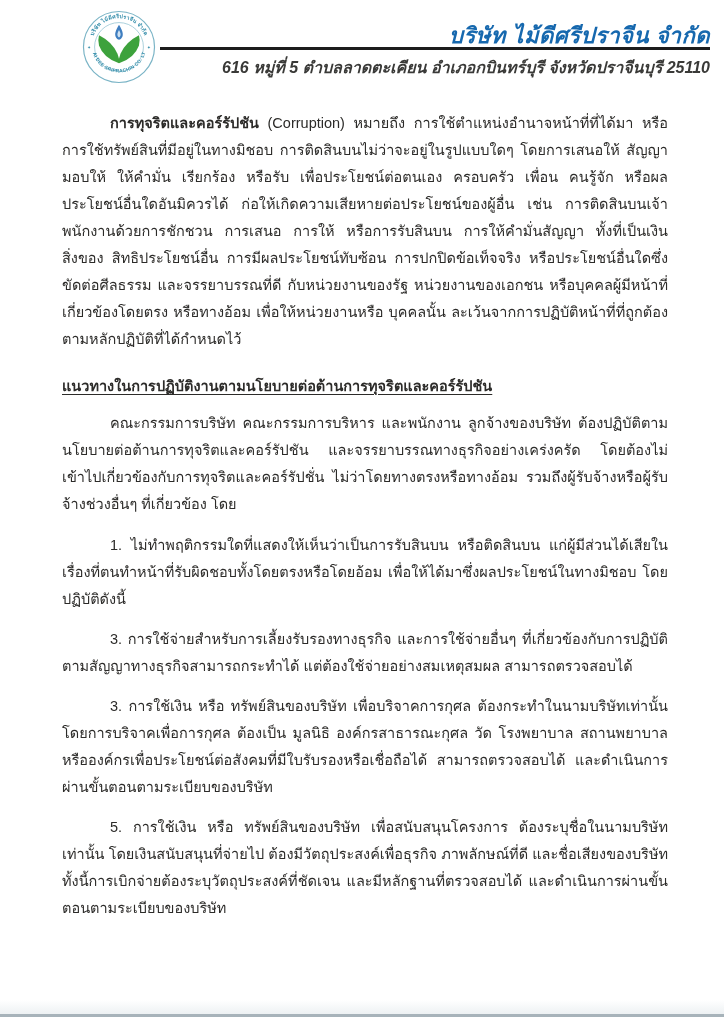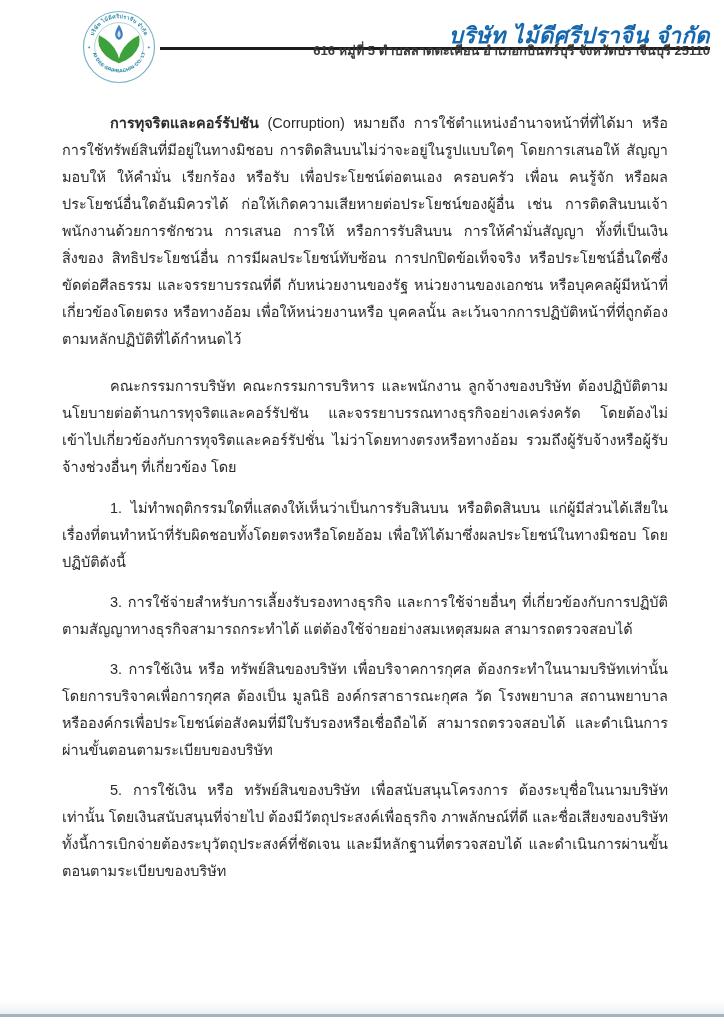--- a/index.html
+++ b/index.html
@@ -36,24 +36,25 @@
   .header-rule {
     position: absolute;
     top: 47px;
     left: 160px;
     right: 14px;
     height: 3px;
     background: #1c1c1c;
   }
   .company-address {
     position: absolute;
-    top: 40px;
+    top: 55px;
     right: 14px;
-    font-size: 13px;
+    font-size: 16px;
     font-weight: bold;
+    font-style: italic;
     color: #3a3a38;
     white-space: nowrap;
   }
 
   
   .content {
     position: absolute;
     left: 62px;
     right: 56px;
     top: 110px;
@@ -122,20 +123,21 @@
     <div class="company-name">บริษัท ไม้ดีศรีปราจีน จำกัด</div>
     <div class="header-rule"></div>
     <div class="company-address">616 หมู่ที่ 5 ตำบลลาดตะเคียน อำเภอกบินทร์บุรี จังหวัดปราจีนบุรี 25110</div>
   </div>
 
   <div class="content">
 
 
     <p class="para"><span class="lead-bold">การทุจริตและคอร์รัปชัน</span><span> (Corruption) หมายถึง การใช้ตำแหน่งอำนาจหน้าที่ที่ได้มา หรือการใช้ทรัพย์สินที่มีอยู่ในทางมิชอบ การติดสินบนไม่ว่าจะอยู่ในรูปแบบใดๆ โดยการเสนอให้ สัญญา มอบให้ ให้คำมั่น เรียกร้อง หรือรับ เพื่อประโยชน์ต่อตนเอง ครอบครัว เพื่อน คนรู้จัก หรือผลประโยชน์อื่นใดอันมิควรได้ ก่อให้เกิดความเสียหายต่อประโยชน์ของผู้อื่น เช่น การติดสินบนเจ้าพนักงานด้วยการชักชวน การเสนอ การให้ หรือการรับสินบน การให้คำมั่นสัญญา ทั้งที่เป็นเงิน สิ่งของ สิทธิประโยชน์อื่น การมีผลประโยชน์ทับซ้อน การปกปิดข้อเท็จจริง หรือประโยชน์อื่นใดซึ่งขัดต่อศีลธรรม และจรรยาบรรณที่ดี กับหน่วยงานของรัฐ หน่วยงานของเอกชน หรือบุคคลผู้มีหน้าที่เกี่ยวข้องโดยตรง หรือทางอ้อม เพื่อให้หน่วยงานหรือ บุคคลนั้น ละเว้นจากการปฏิบัติหน้าที่ที่ถูกต้องตามหลักปฏิบัติที่ได้กำหนดไว้</span></p>
 
+    <div class="sec-heading">แนวทางในการปฏิบัติงานตามนโยบายต่อต้านการทุจริตและคอร์รัปชัน</div>
 
     <p class="para tight">คณะกรรมการบริษัท คณะกรรมการบริหาร และพนักงาน ลูกจ้างของบริษัท ต้องปฏิบัติตามนโยบายต่อต้านการทุจริตและคอร์รัปชัน และจรรยาบรรณทางธุรกิจอย่างเคร่งครัด โดยต้องไม่เข้าไปเกี่ยวข้องกับการทุจริตและคอร์รัปชั่น ไม่ว่าโดยทางตรงหรือทางอ้อม รวมถึงผู้รับจ้างหรือผู้รับจ้างช่วงอื่นๆ ที่เกี่ยวข้อง โดย</p>
 
     <div class="items">
       <p class="para">1. ไม่ทำพฤติกรรมใดที่แสดงให้เห็นว่าเป็นการรับสินบน หรือติดสินบน แก่ผู้มีส่วนได้เสียในเรื่องที่ตนทำหน้าที่รับผิดชอบทั้งโดยตรงหรือโดยอ้อม เพื่อให้ได้มาซึ่งผลประโยชน์ในทางมิชอบ โดยปฏิบัติดังนี้</p>
       <p class="para">3. การใช้จ่ายสำหรับการเลี้ยงรับรองทางธุรกิจ และการใช้จ่ายอื่นๆ ที่เกี่ยวข้องกับการปฏิบัติตามสัญญาทางธุรกิจสามารถกระทำได้ แต่ต้องใช้จ่ายอย่างสมเหตุสมผล สามารถตรวจสอบได้</p>
       <p class="para">3. การใช้เงิน หรือ ทรัพย์สินของบริษัท เพื่อบริจาคการกุศล ต้องกระทำในนามบริษัทเท่านั้น โดยการบริจาคเพื่อการกุศล ต้องเป็น มูลนิธิ องค์กรสาธารณะกุศล วัด โรงพยาบาล สถานพยาบาลหรือองค์กรเพื่อประโยชน์ต่อสังคมที่มีใบรับรองหรือเชื่อถือได้ สามารถตรวจสอบได้ และดำเนินการผ่านขั้นตอนตามระเบียบของบริษัท</p>
       <p class="para">5. การใช้เงิน หรือ ทรัพย์สินของบริษัท เพื่อสนับสนุนโครงการ ต้องระบุชื่อในนามบริษัทเท่านั้น โดยเงินสนับสนุนที่จ่ายไป ต้องมีวัตถุประสงค์เพื่อธุรกิจ ภาพลักษณ์ที่ดี และชื่อเสียงของบริษัท ทั้งนี้การเบิกจ่ายต้องระบุวัตถุประสงค์ที่ชัดเจน และมีหลักฐานที่ตรวจสอบได้ และดำเนินการผ่านขั้นตอนตามระเบียบของบริษัท</p>
 
     </div>

